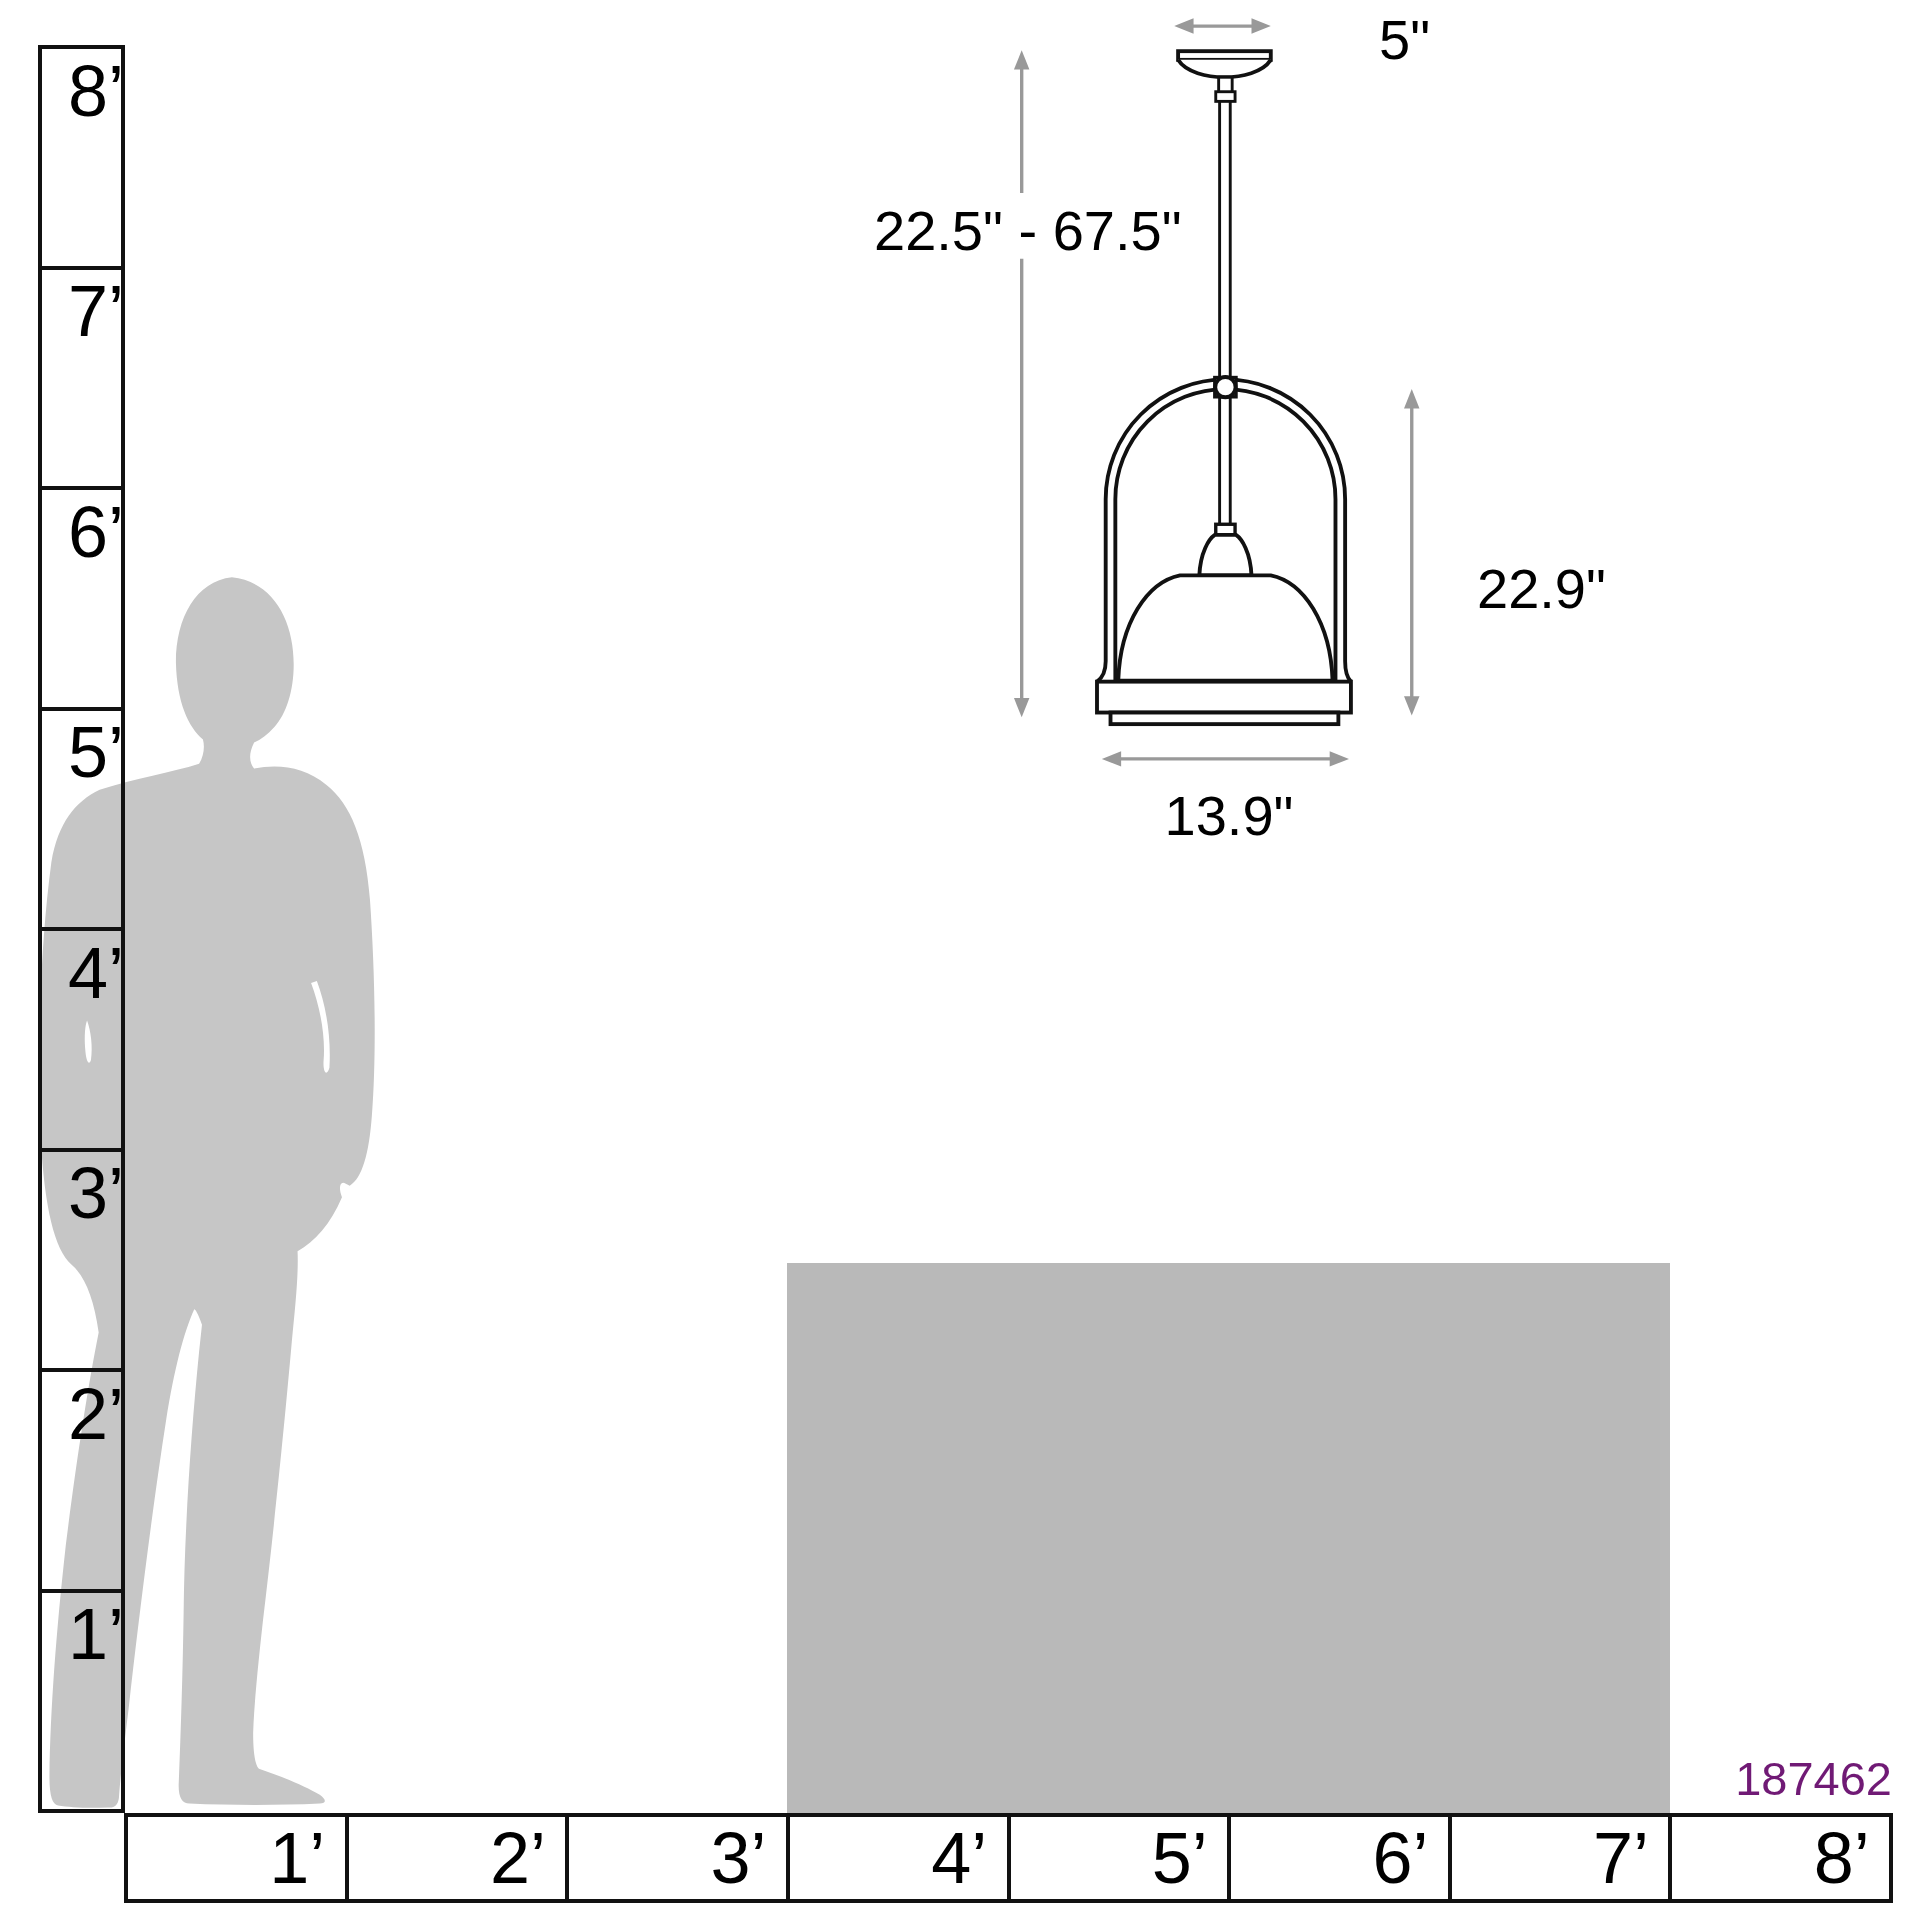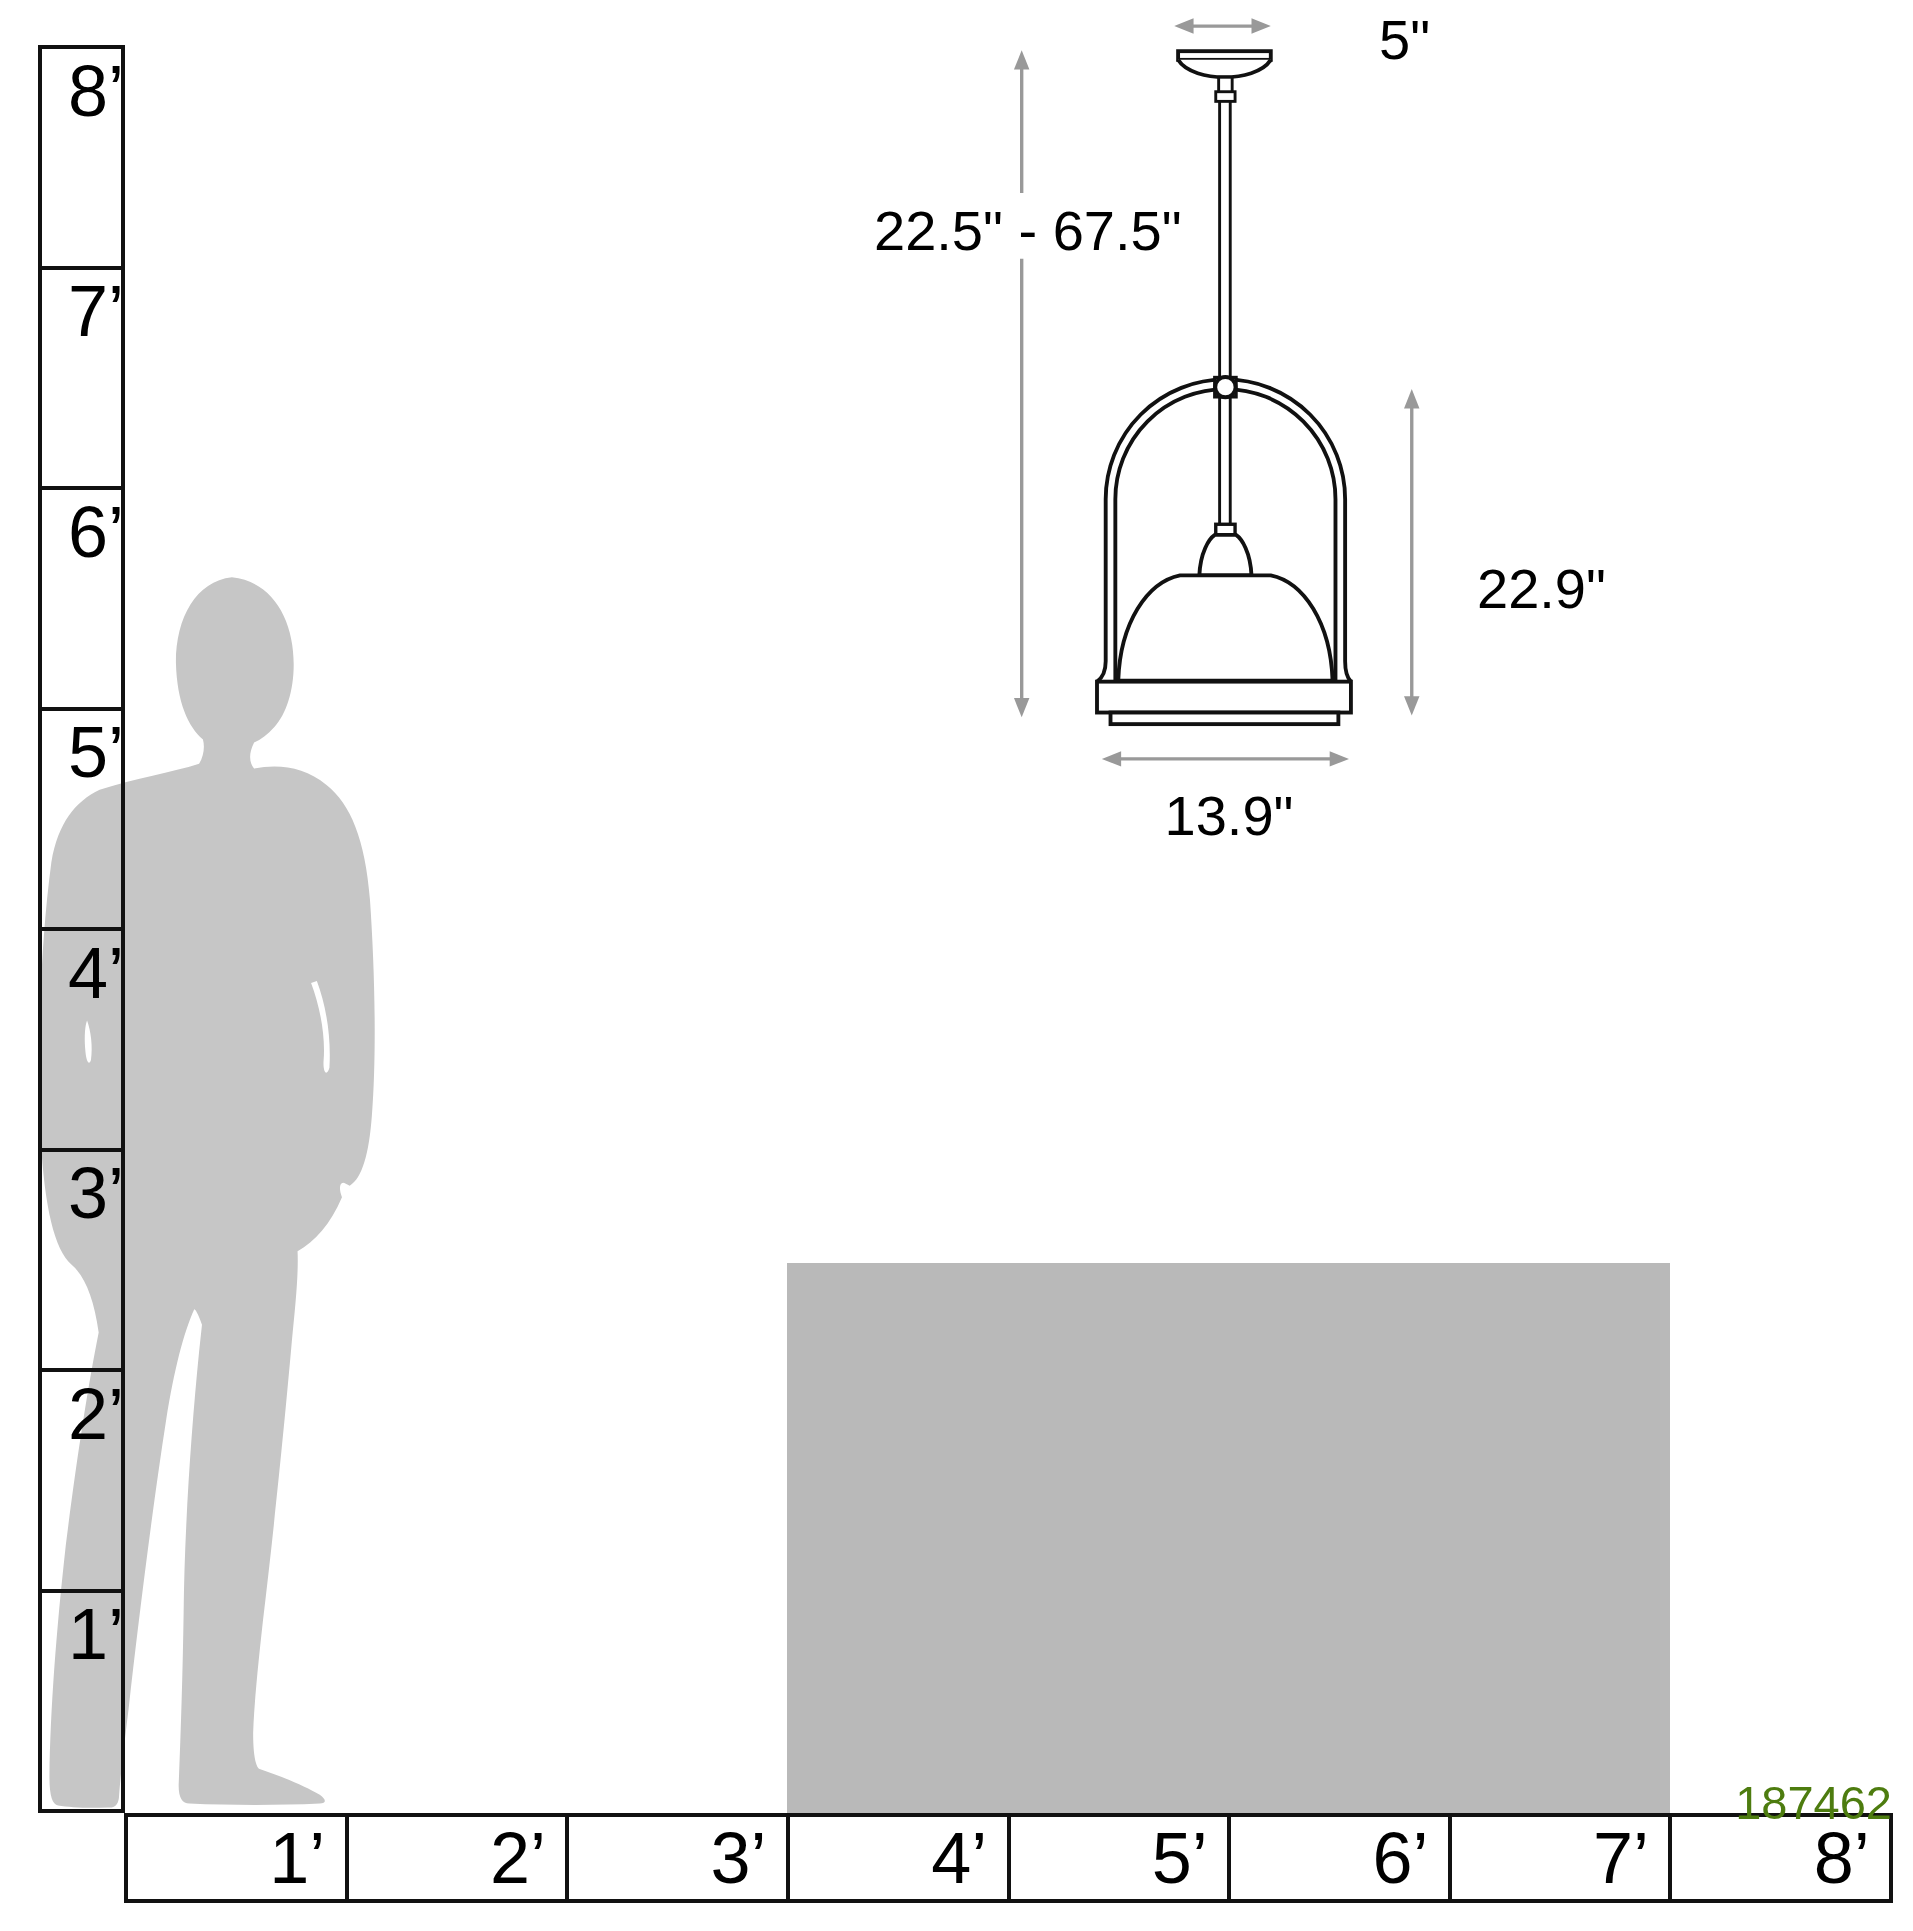--- a/index.html
+++ b/index.html
@@ -38,22 +38,22 @@
     background:var(--furn); z-index:1;
   }
   
   #scene{position:absolute; left:0; top:0; z-index:2;}
   
   .dim{
     position:absolute; z-index:4; font-size:56px; line-height:1; color:#000;
     white-space:nowrap;
   }
   .sku{
-    position:absolute; z-index:4; font-size:47px; line-height:1; color:#4d7c0f;
-    left:1699px; top:1755px; width:193px; text-align:right;margin-top:24px;
+    position:absolute; z-index:4; font-size:47px; line-height:1; color:#701a75;
+    left:1699px; top:1755px; width:193px; text-align:right;
   }
 </style>
 </head>
 <body>
 
 <div id="canvas">
 
   <div class="table-block"></div>
 
   <svg id="scene" width="1914" height="1931" viewBox="0 0 1982 2000">

